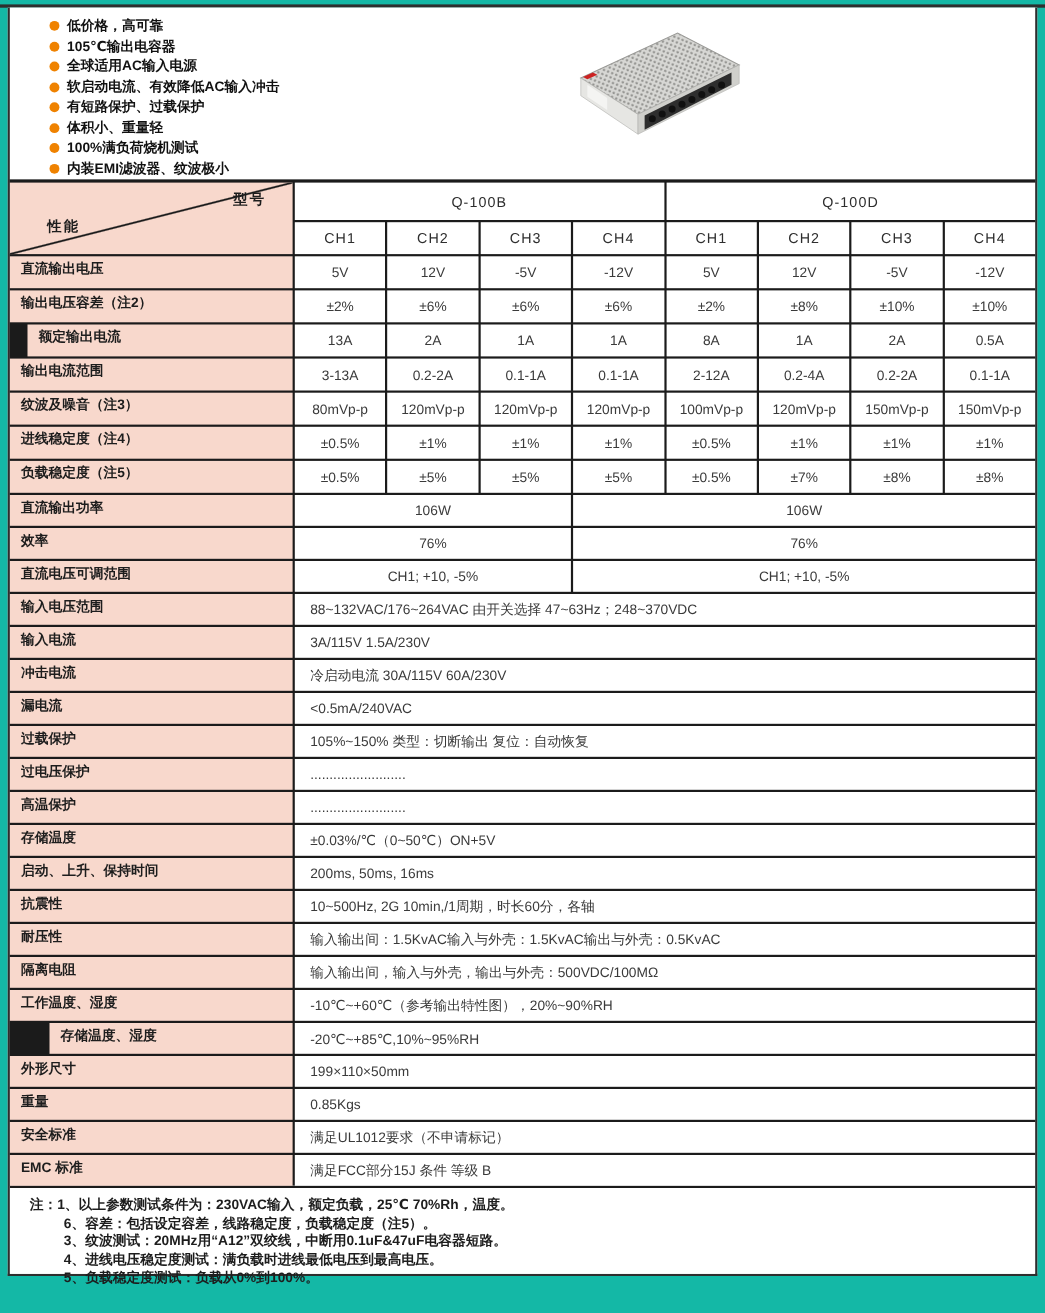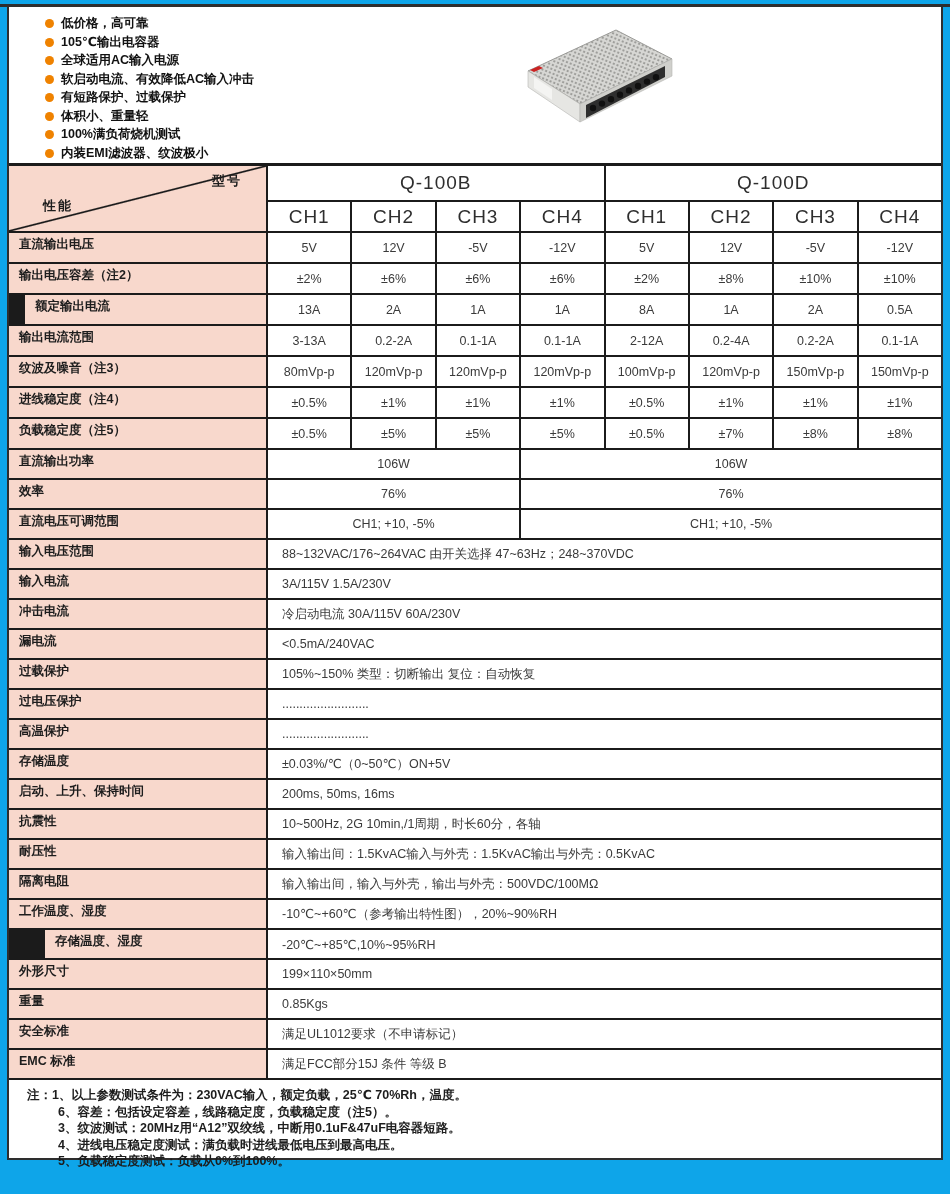--- a/index.html
+++ b/index.html
@@ -5,21 +5,21 @@
 <style>
   * { box-sizing: border-box; margin: 0; padding: 0; }
   body {
     font-family: "Liberation Sans", "DejaVu Sans", sans-serif;
     background: #ffffff;
   }
   .page {
     position: relative;
     width: 950px;
     height: 1194px;
-    background: #0ea5e9;
+    background: #14b8a6;
     overflow: hidden;
   }
   .top-rule {
     height: 3px;
     background: #2e2e2e;
     margin-top: 4px;
   }
   .frame {
     margin: 0 7px;
     border: 2px solid #2e2e2e;
@@ -83,21 +83,21 @@
     background: #f8d8cc;
     align-items: flex-start;
     justify-content: flex-start;
     padding: 3px 0 0 10px;
     font-weight: bold;
     color: #1d1d1d;
   }
   .cell.model, .cell.chead {
     color: #2e2e2e;
     letter-spacing: 1px;
-    font-size: 19px;
+    font-size: 13px;
   }
   .cell.val.left {
     justify-content: flex-start;
     padding-left: 14px;
   }
   .cell.corner {
     position: relative;
     background-color: #f8d8cc;
     background-image: linear-gradient(to bottom right,
       transparent calc(50% - 1.4px),

